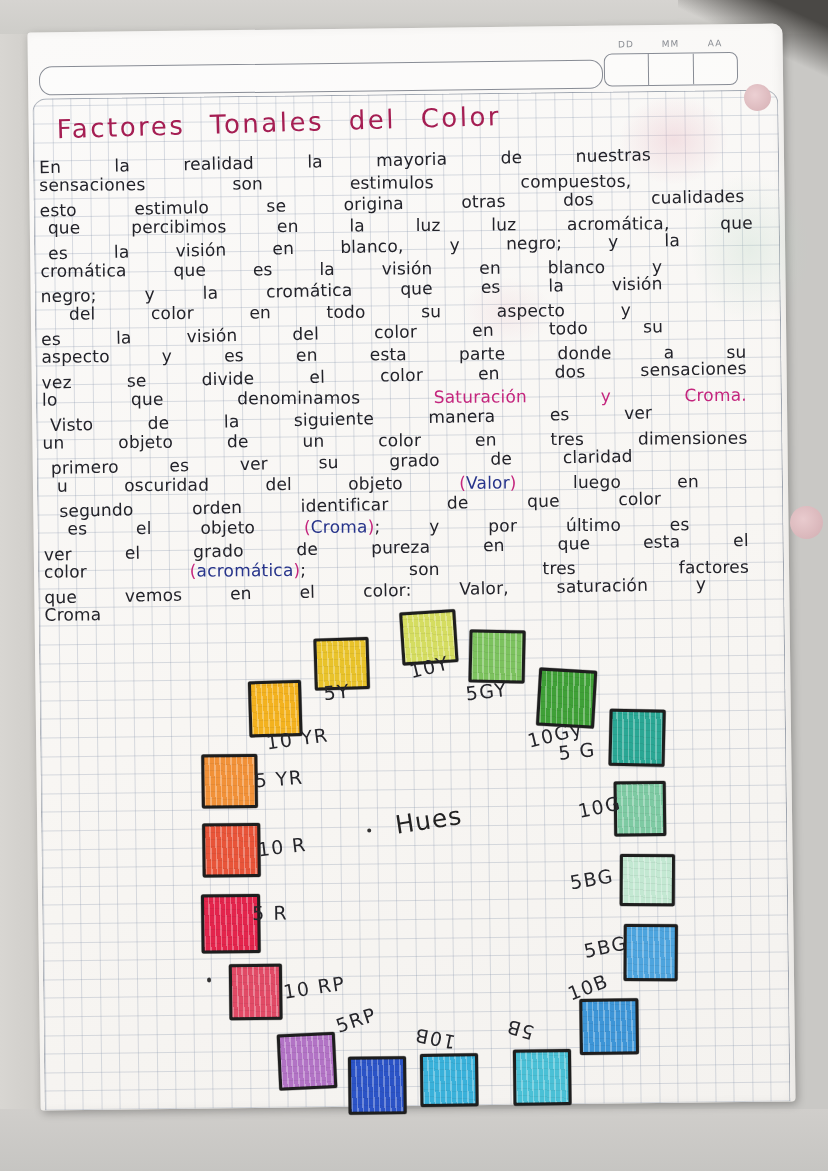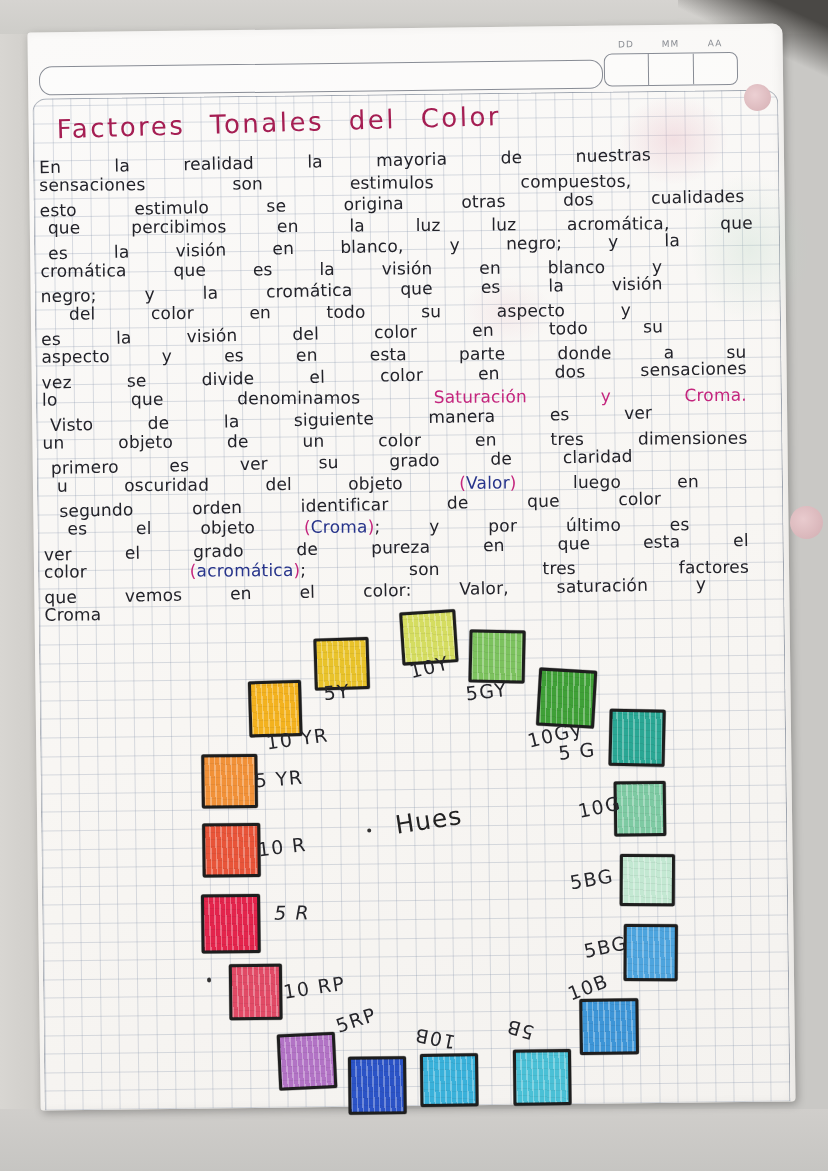--- a/index.html
+++ b/index.html
@@ -198,21 +198,21 @@
 
       <div class="sq" style="left: 308px; top: 1028px; width: 52px; height: 52px; background: rgb(43, 83, 198);"></div>
 
       <div class="sq" style="left: 238px; top: 1004px; width: 52px; height: 50px; transform: rotate(-2deg); background: rgb(178, 115, 197);"></div>
       <div class="sq-label" style="left:296px;top:980px;transform:rotate(-18deg);">5RP</div>
 
       <div class="sq" style="left: 190px; top: 934px; width: 47px; height: 50px; background: rgb(225, 74, 102);"></div>
       <div class="sq-label" style="left:244px;top:947px;transform:rotate(-8deg);">10 RP</div>
 
       <div class="sq" style="left: 163px; top: 864px; width: 53px; height: 53px; background: rgb(227, 36, 76);"></div>
-      <div class="sq-label" style="left:236px;top:872px;font-style:italic;">5 R</div>
+      <div class="sq-label" style="left:214px;top:872px;">5 R</div>
 
       <div class="sq" style="left: 165px; top: 793px; width: 52px; height: 48px; background: rgb(232, 84, 57);"></div>
       <div class="sq-label" style="left:220px;top:806px;transform:rotate(-6deg);">10 R</div>
 
       <div class="sq" style="left: 165px; top: 724px; width: 50px; height: 48px; background: rgb(241, 145, 56);"></div>
       <div class="sq-label" style="left:218px;top:738px;transform:rotate(-4deg);">5 YR</div>
 
       <div class="sq" style="left: 213px; top: 651px; width: 47px; height: 50px; transform: rotate(-1deg); background: rgb(243, 178, 31);"></div>
       <div class="sq-label" style="left:230px;top:698px;transform:rotate(-7deg);">10 YR</div>
     </div>

